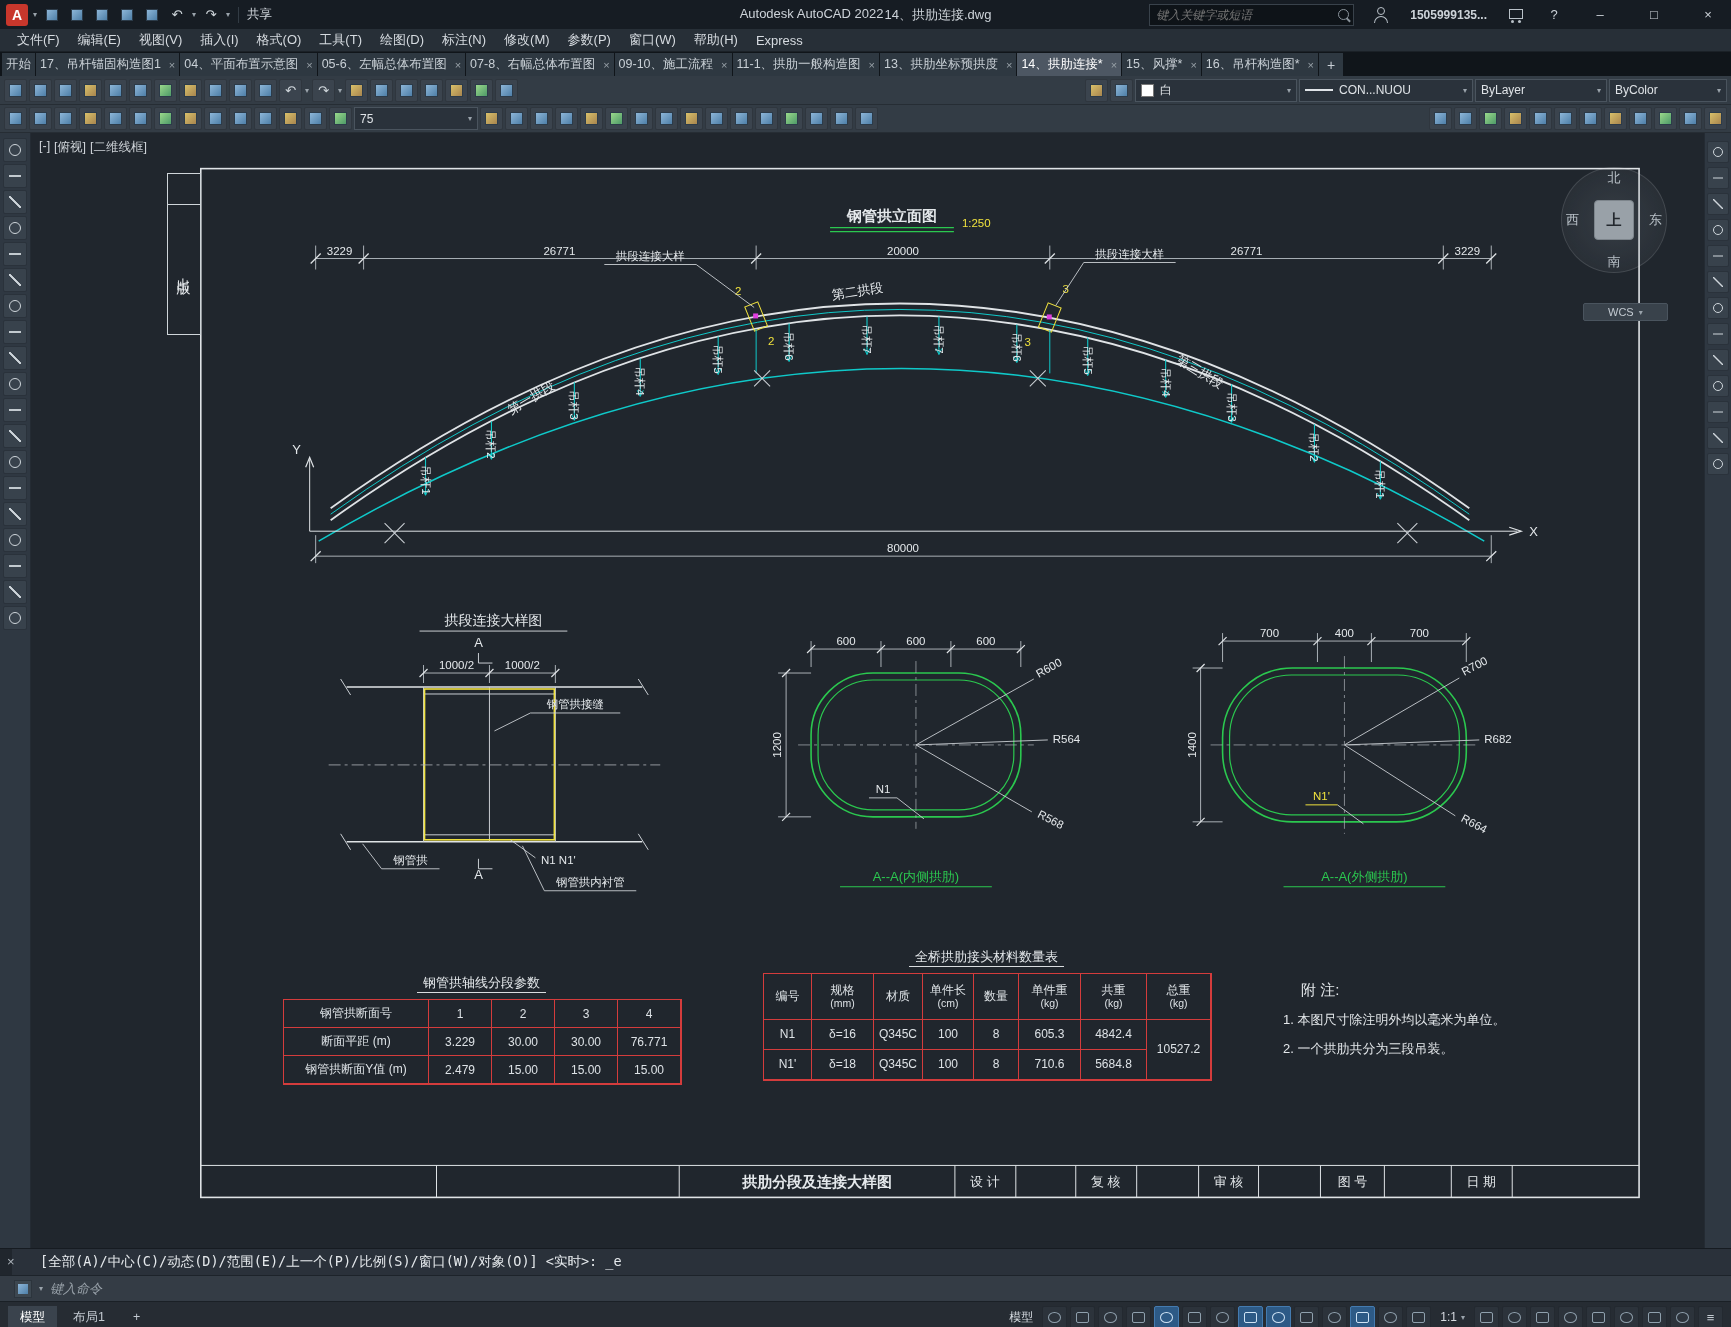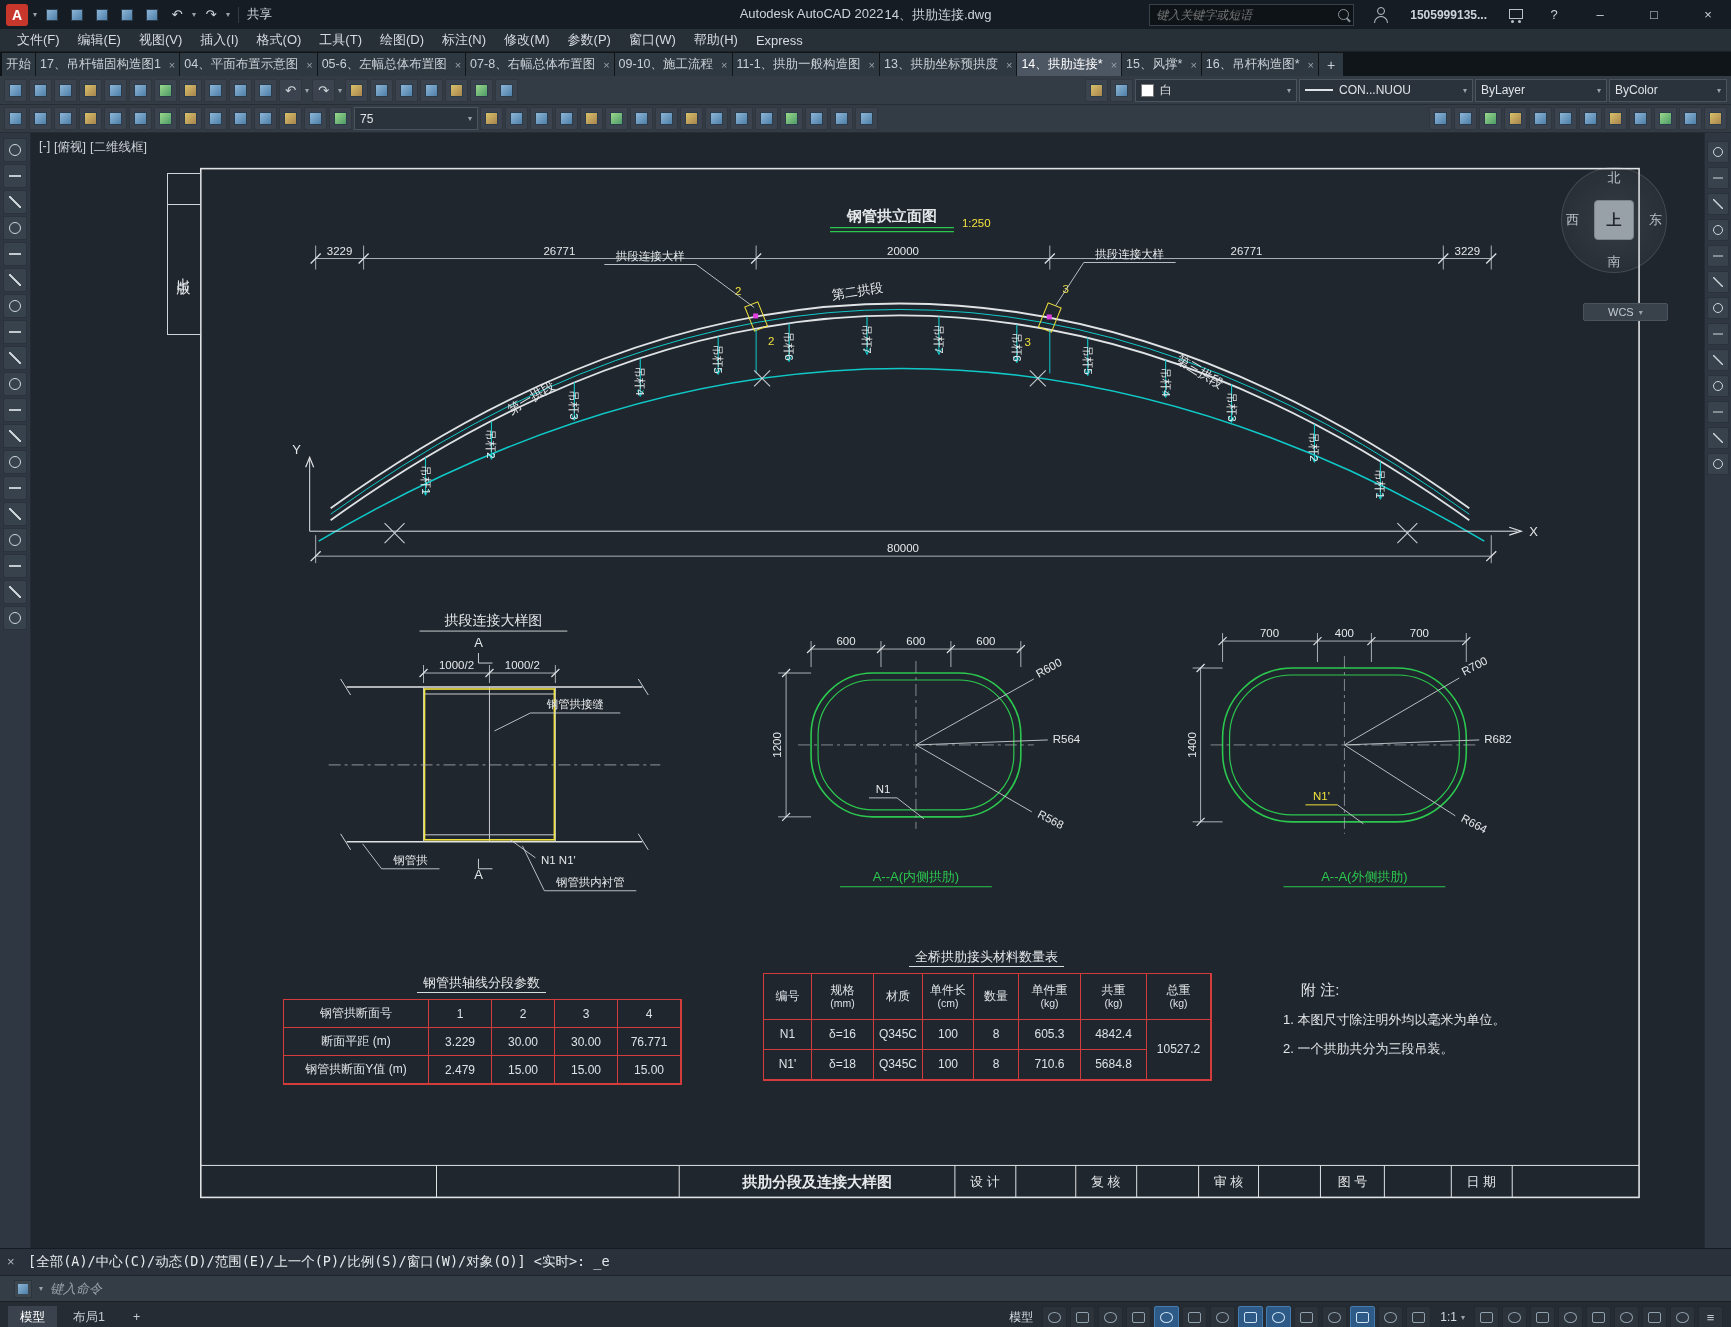--- a/index.html
+++ b/index.html
@@ -106,21 +106,21 @@
   .vc.n{top:1px;left:50%;transform:translateX(-50%);}
   .vc.s{bottom:1px;left:50%;transform:translateX(-50%);}
   .vc.w{left:4px;top:50%;transform:translateY(-50%);}
   .vc.e{right:4px;top:50%;transform:translateY(-50%);}
   .vc-face{position:absolute;left:50%;top:50%;transform:translate(-50%,-50%);width:38px;height:38px;background:#99a1a8;border-radius:4px;color:#23282e;font-weight:bold;font-size:15px;display:flex;align-items:center;justify-content:center;border:1px solid #7d858c;}
   .wcs{position:absolute;left:1552px;top:170px;background:#39424b;border:1px solid #4a545e;border-radius:2px;font-size:11px;color:#c3cad1;padding:2px 24px;display:flex;gap:5px;align-items:center;}
 
   
   .cmd{height:52px;background:#20262d;position:relative;flex:0 0 auto;border-top:1px solid #161b21;}
   .cmd-close{position:absolute;left:7px;top:5px;color:#aeb6bd;font-size:13px;}
-  .cmd-history{height:26px;display:flex;align-items:center;padding:0 10px 0 28px;background:#2a313a;color:#e6eaed;font-size:13.5px;font-family:"DejaVu Sans Mono",monospace;white-space:nowrap;}
+  .cmd-history{height:26px;display:flex;align-items:center;padding:0 10px 0 28px;background:#2a313a;color:#e6eaed;font-size:13.5px;font-family:"DejaVu Sans Mono",monospace;white-space:nowrap;margin-left:12px;}
   .cmd-input{height:25px;display:flex;align-items:center;gap:7px;padding:0 10px 0 14px;background:#343c45;border-top:1px solid #1d232a;}
   .cmd-ico{width:16px;height:16px;background:#3d4750;border:1px solid #2c343c;position:relative;}
   .cmd-ico::after{content:"";position:absolute;inset:3px;background:linear-gradient(135deg,#8db6d8,#4e7fa8);}
   .ph{font-style:italic;color:#98a1a9;font-size:13px;}
 
   
   .statusbar{height:30px;background:#262c33;border-top:1px solid #1a2026;display:flex;align-items:center;padding:0 8px;gap:4px;flex:0 0 auto;}
   .stab{padding:3px 12px;font-size:12.5px;color:#c3cad1;}
   .stab.active{background:#3a434d;color:#fff;}
   .st-right{margin-left:auto;display:flex;align-items:center;gap:3px;}

